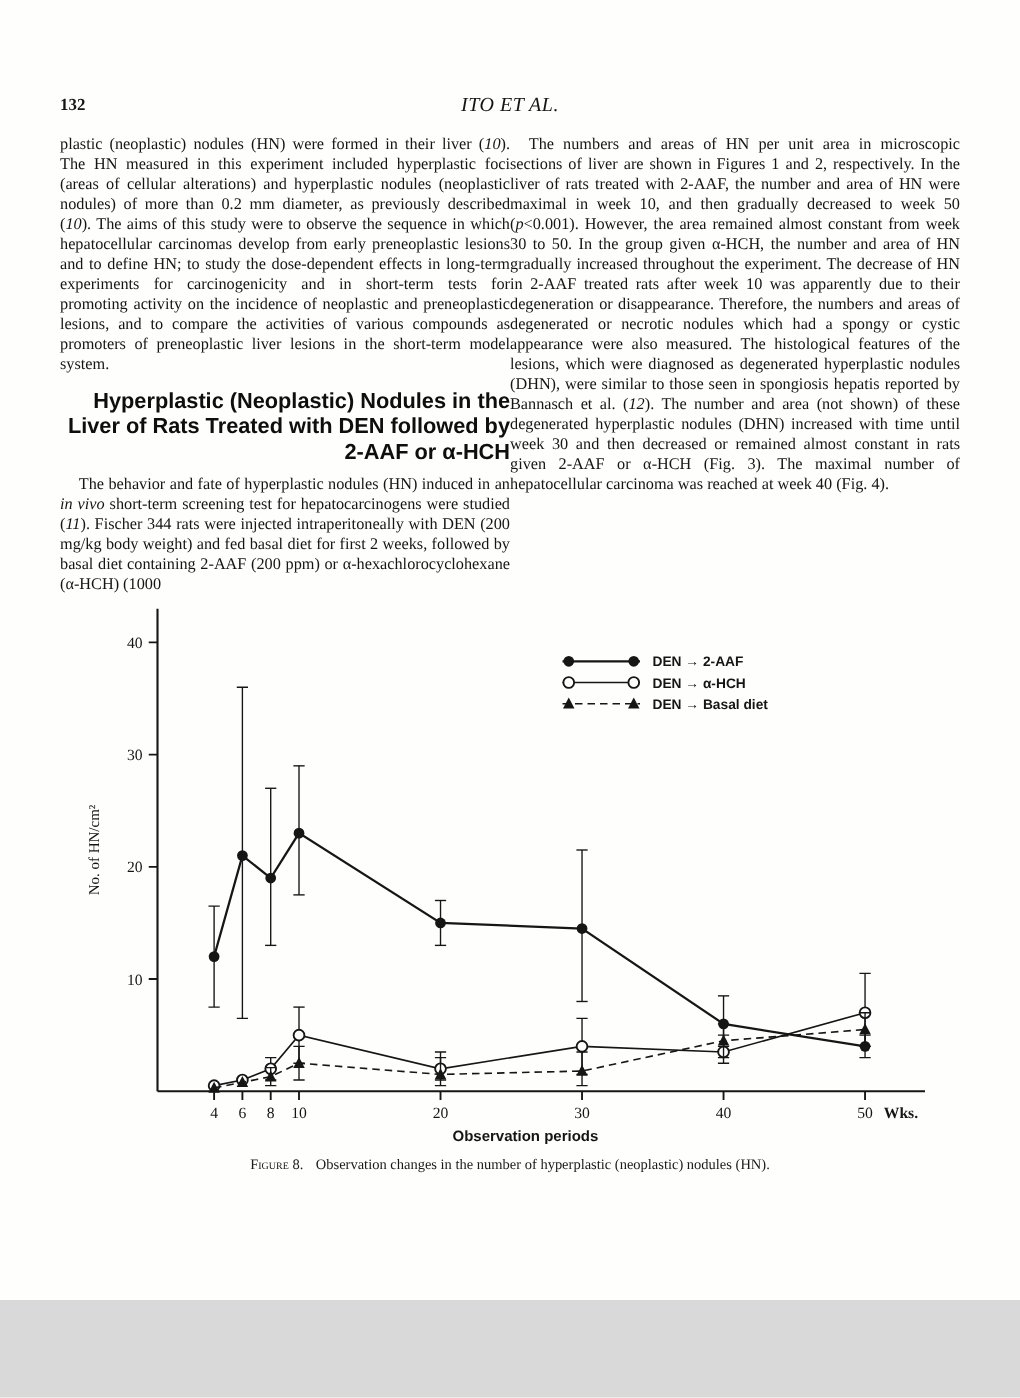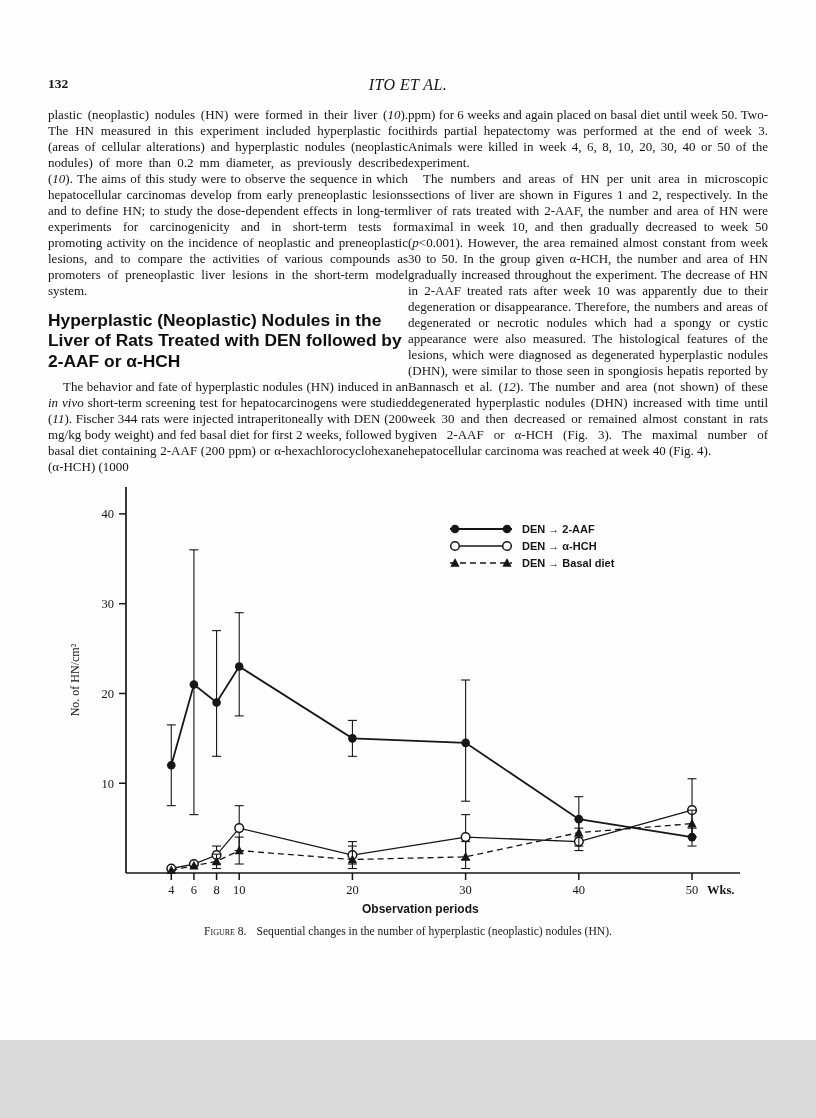--- a/index.html
+++ b/index.html
@@ -7,21 +7,21 @@
   .page{width:816px;height:1040px;background:#fefefc;margin:0 auto;position:relative;
         padding:76px 48px 0 48px;color:#151515;overflow:hidden}
   .pagehead{position:relative;height:18px;margin-bottom:13px}
   .pagenum{position:absolute;left:0;top:0;font-weight:bold;font-size:13.5px}
   .runhead{position:absolute;left:0;right:0;top:0;text-align:center;font-style:italic;font-size:16px;letter-spacing:.4px}
   .cols{display:flex;}
   .col{flex:1 1 0;font-size:13px;line-height:1.23;text-align:justify}
   .col p{margin:0}
   .col p.indent{text-indent:15px}
   h2.heading{font-family:"Liberation Sans",sans-serif;font-weight:bold;font-size:17.4px;
-             line-height:1.18;margin:11px 0 8px 0;text-align:left;color:#0e0e0e}
+             line-height:1.18;margin:11px 0 8px 0;text-align:right;color:#0e0e0e}
   .figure{margin-top:4px}
   .figure svg{display:block;margin-left:14px}
   .caption{font-size:11.6px;text-align:center;margin-top:2px;color:#1a1a1a}
   .caption .cap-label{font-variant:small-caps;margin-right:10px}
   svg text{fill:#151515}
   svg text.tick{font:12.5px "Liberation Serif",serif}
   svg text.tick-unit{font:bold 12.5px "Liberation Serif",serif}
   svg text.axis-label{font:bold 12px "Liberation Sans",sans-serif}
   svg text.ylabel{font:12px "Liberation Serif",serif}
   svg text.legend-label{font:bold 11px "Liberation Sans",sans-serif}
@@ -36,21 +36,20 @@
     <span class="runhead">ITO ET AL.</span>
   </div>
 
   <div class="cols">
     <div class="col">
       <p><span>plastic (neoplastic) nodules (HN) were formed in their liver (</span><i>10</i><span>). The HN measured in this experiment included hyperplastic foci (areas of cellular alterations) and hyperplastic nodules (neoplastic nodules) of more than 0.2 mm diameter, as previously described (</span><i>10</i><span>). The aims of this study were to observe the sequence in which hepatocellular carcinomas develop from early preneoplastic lesions and to define HN; to study the dose-dependent effects in long-term experiments for carcinogenicity and in short-term tests for promoting activity on the incidence of neoplastic and preneoplastic lesions, and to compare the activities of various compounds as promoters of preneoplastic liver lesions in the short-term model system.</span></p>
       <h2 class="heading">Hyperplastic (Neoplastic) Nodules in the Liver of Rats Treated with DEN followed by 2-AAF or α-HCH</h2>
       <p class="indent"><span>The behavior and fate of hyperplastic nodules (HN) induced in an </span><i>in vivo</i><span> short-term screening test for hepatocarcinogens were studied (</span><i>11</i><span>). Fischer 344 rats were injected intraperitoneally with DEN (200 mg/kg body weight) and fed basal diet for first 2 weeks, followed by basal diet containing 2-AAF (200 ppm) or α-hexachlorocyclohexane (α-HCH) (1000</span></p>
     </div>
     <div class="col">
-      <p><span>ppm) for 6 weeks and again placed on basal diet until week 50. Two-thirds partial hepatectomy was performed at the end of week 3. Animals were killed in week 4, 6, 8, 10, 20, 30, 40 or 50 of the experiment.</span></p>
       <p class="indent"><span>The numbers and areas of HN per unit area in microscopic sections of liver are shown in Figures 1 and 2, respectively. In the liver of rats treated with 2-AAF, the number and area of HN were maximal in week 10, and then gradually decreased to week 50 (</span><i>p</i><span>&lt;0.001). However, the area remained almost constant from week 30 to 50. In the group given α-HCH, the number and area of HN gradually increased throughout the experiment. The decrease of HN in 2-AAF treated rats after week 10 was apparently due to their degeneration or disappearance. Therefore, the numbers and areas of degenerated or necrotic nodules which had a spongy or cystic appearance were also measured. The histological features of the lesions, which were diagnosed as degenerated hyperplastic nodules (DHN), were similar to those seen in spongiosis hepatis reported by Bannasch et al. (</span><i>12</i><span>). The number and area (not shown) of these degenerated hyperplastic nodules (DHN) increased with time until week 30 and then decreased or remained almost constant in rats given 2-AAF or α-HCH (Fig. 3). The maximal number of hepatocellular carcinoma was reached at week 40 (Fig. 4).</span></p>
     </div>
   </div>
 
   <div class="figure">
     <svg id="chart-svg" xmlns="http://www.w3.org/2000/svg" viewBox="0 0 692 444" width="692" height="444">
         <line x1="64" y1="8" x2="64" y2="394" stroke="#161616" stroke-width="1.7"></line>
         <line x1="64" y1="394" x2="678" y2="394" stroke="#161616" stroke-width="1.7"></line>
         <line x1="57" y1="304.2325581395349" x2="64" y2="304.2325581395349" stroke="#161616" stroke-width="1.5"></line>
         <text x="52" y="308.7325581395349" text-anchor="end" class="tick">10</text>
@@ -173,17 +172,17 @@
         <line x1="388" y1="67" x2="450" y2="67" stroke="#161616" stroke-width="1.3"></line>
         <circle cx="393" cy="67" r="4.3" fill="#fff" stroke="#161616" stroke-width="1.5"></circle>
         <circle cx="445" cy="67" r="4.3" fill="#fff" stroke="#161616" stroke-width="1.5"></circle>
         <text x="460" y="71" class="legend-label">DEN → α-HCH</text>
         <line x1="388" y1="84" x2="450" y2="84" stroke="#161616" stroke-width="1.3" stroke-dasharray="6 4"></line>
         <polygon points="393,79 388.4,87.8 397.6,87.8" fill="#161616"></polygon>
         <polygon points="445,79 440.4,87.8 449.6,87.8" fill="#161616"></polygon>
         <text x="460" y="88" class="legend-label">DEN → Basal diet</text>
       </svg>
     <div class="caption">
-      <span class="cap-label">Figure 8.</span><span>Sequential changes in the number of hyperplastic (neoplastic) nodules (HN).</span>
+      <span class="cap-label">Figure 8.</span><span>Observation changes in the number of hyperplastic (neoplastic) nodules (HN).</span>
     </div>
   </div>
 
 </div>
 
 </body></html>

